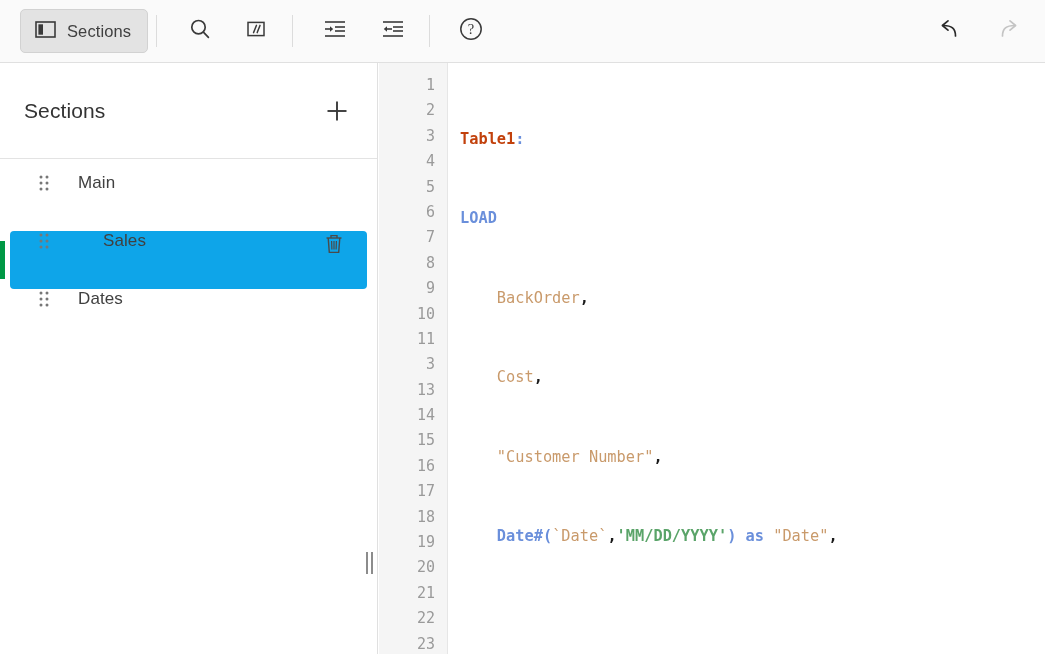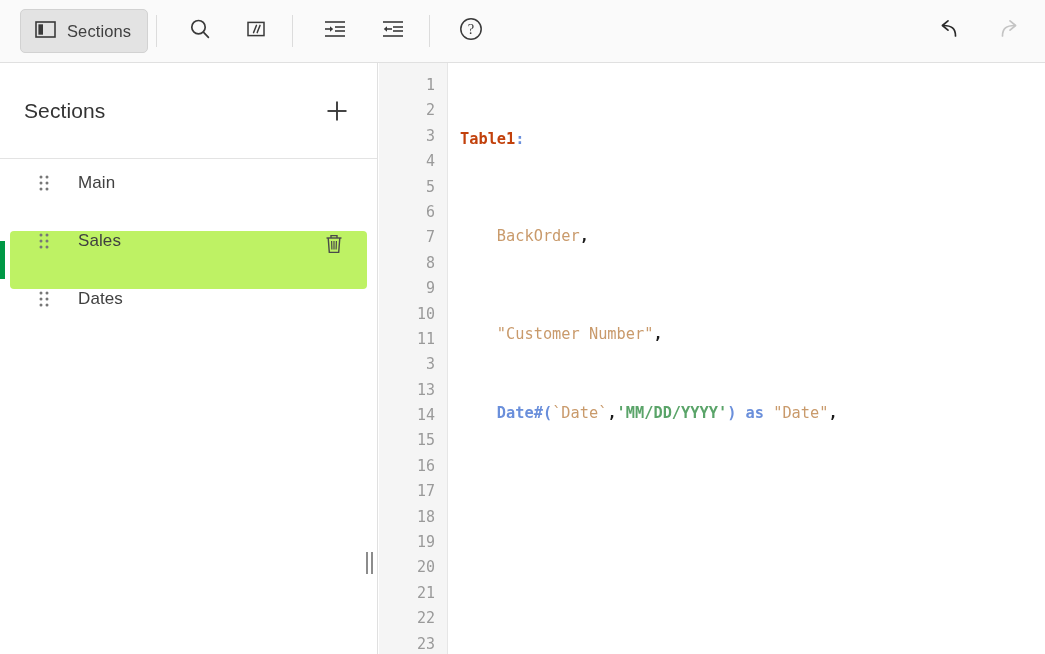--- a/index.html
+++ b/index.html
@@ -70,21 +70,21 @@
     display: flex; align-items: center; justify-content: center;
   }
   .sb-list { padding-top: 14px; }
   .sb-item {
     position: relative;
     height: 58px; margin: 0 10px;
     display: flex; align-items: flex-start;
     border-radius: 4px;
     cursor: pointer;
   }
-  .sb-item.selected { background: #bef264; }
+  .sb-item.selected { background: #0ea5e9; gap: 25px; }
   .sb-accent {
     position: absolute; left: -10px; top: 10px;
     width: 5px; height: 38px; background: #009845;
     border-radius: 0;
   }
   .grip {
     width: 24px; margin-left: 22px;
     display: flex; align-items: center; justify-content: center;
   }
   .sb-label {
@@ -351,23 +351,25 @@
       <div class="ln">20</div>
       <div class="ln">21</div>
       <div class="ln">22</div>
       <div class="ln">23</div>
     </div>
 
     <div class="code">
 
       <div class="line"><span class="t-tab">Table1</span><span class="t-kw">:</span></div>
 
+      <div class="line"><span class="t-kw">LOAD</span></div>
 
       <div class="line">    <span class="t-field">BackOrder</span><span class="t-punct">,</span></div>
 
+      <div class="line">    <span class="t-field">Cost</span><span class="t-punct">,</span></div>
 
       <div class="line">    <span class="t-field">"Customer Number"</span><span class="t-punct">,</span></div>
 
       <div class="line">    <span class="t-fn">Date#</span><span class="t-kw">(</span><span class="t-field">`Date`</span><span class="t-punct">,</span><span class="t-str">'MM/DD/YYYY'</span><span class="t-kw">)</span> <span class="t-kw">as</span> <span class="t-field">"Date"</span><span class="t-punct">,</span></div>
 
 
       
 
       
 

